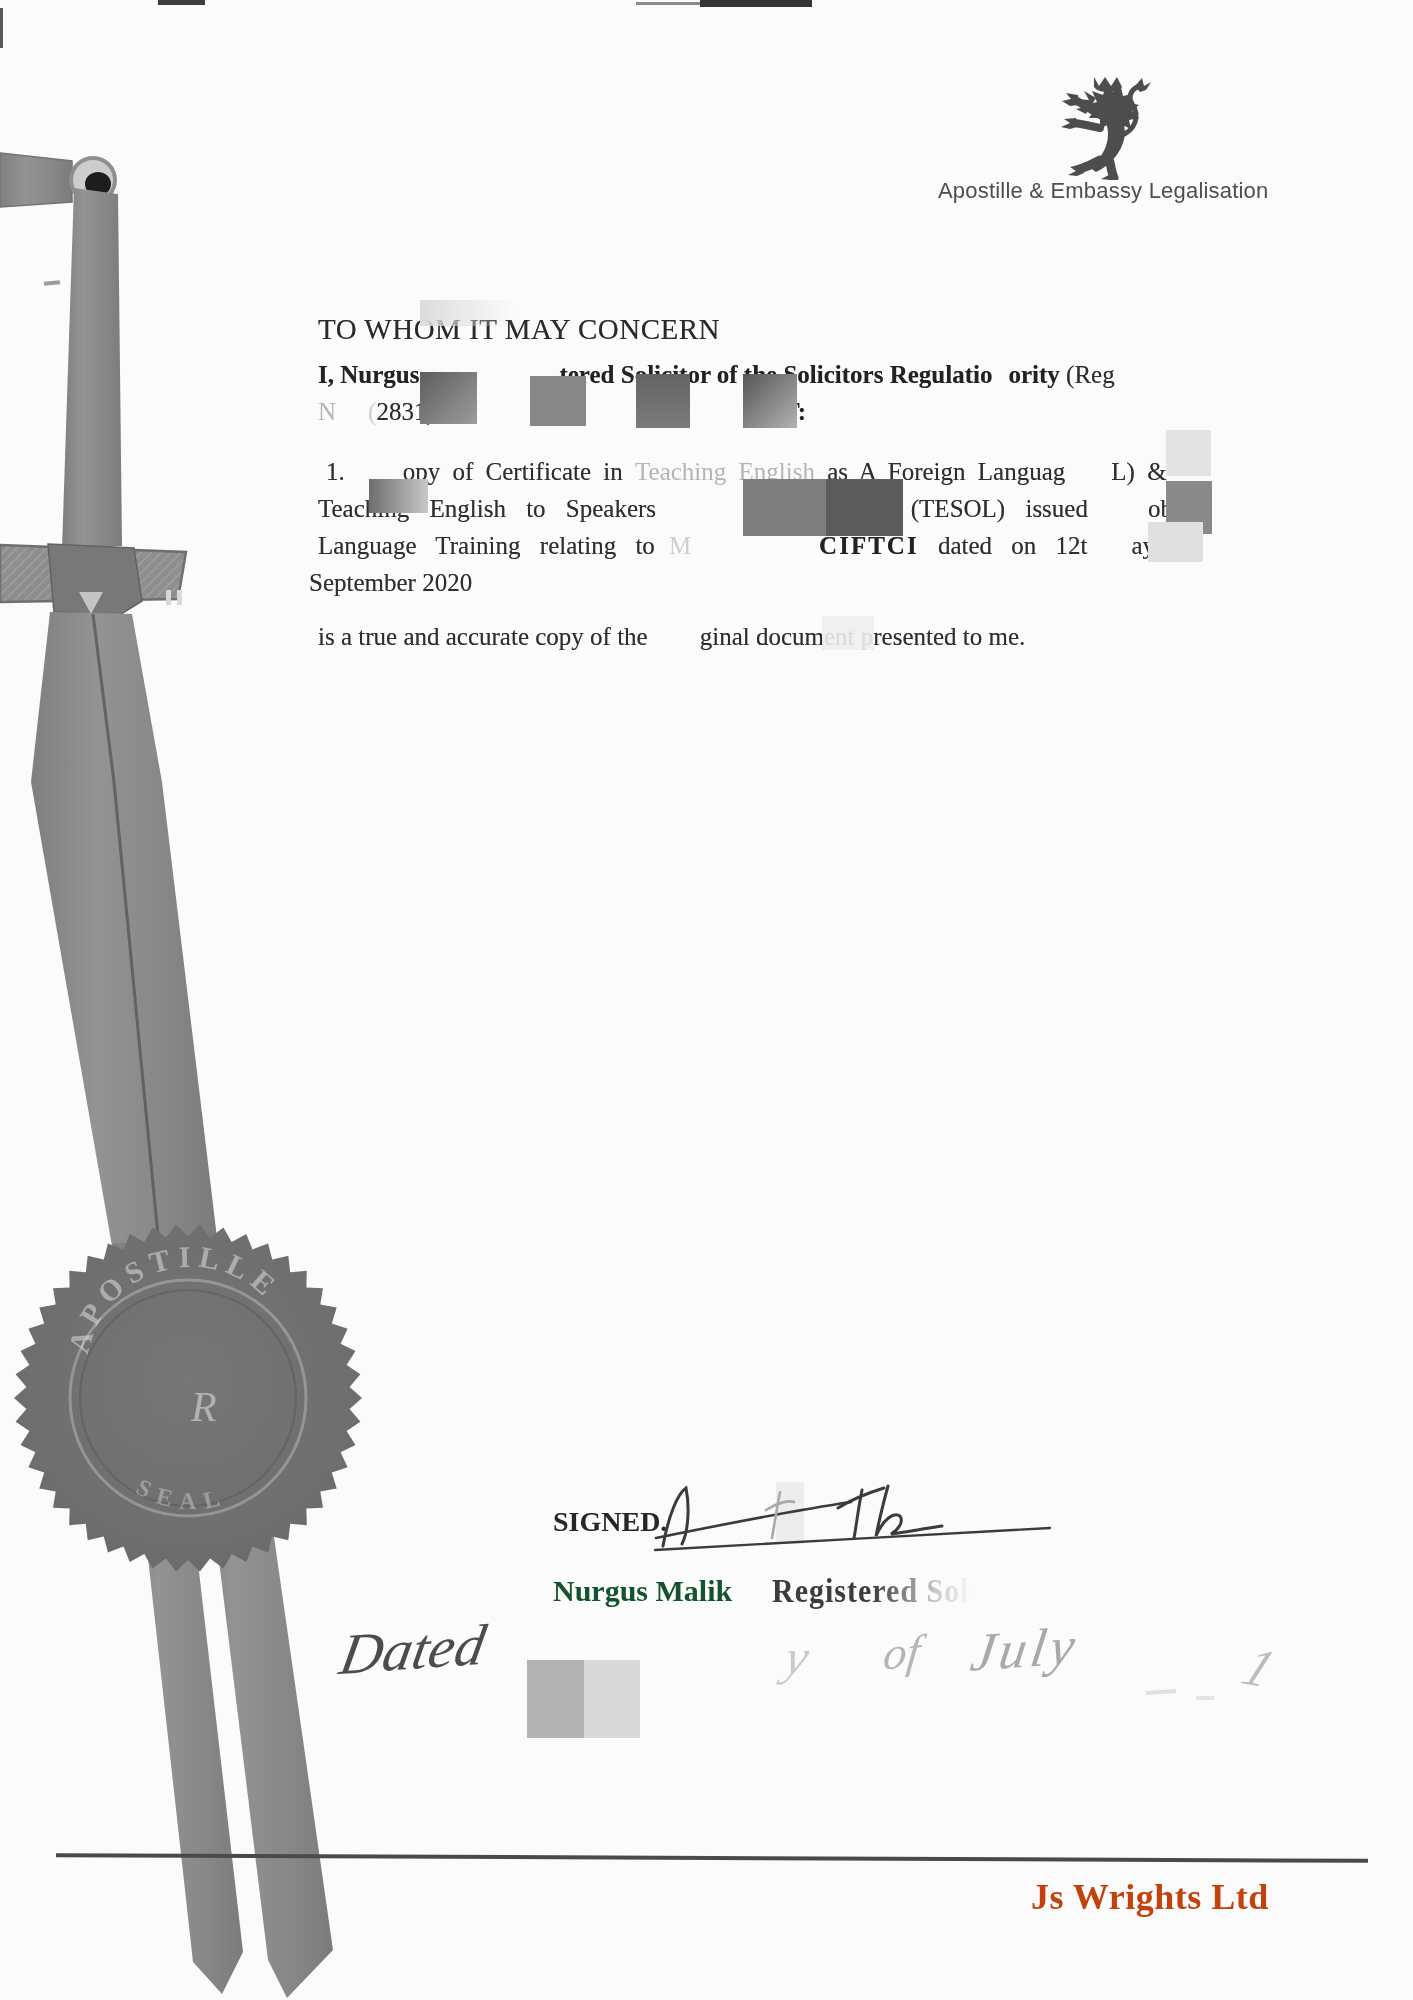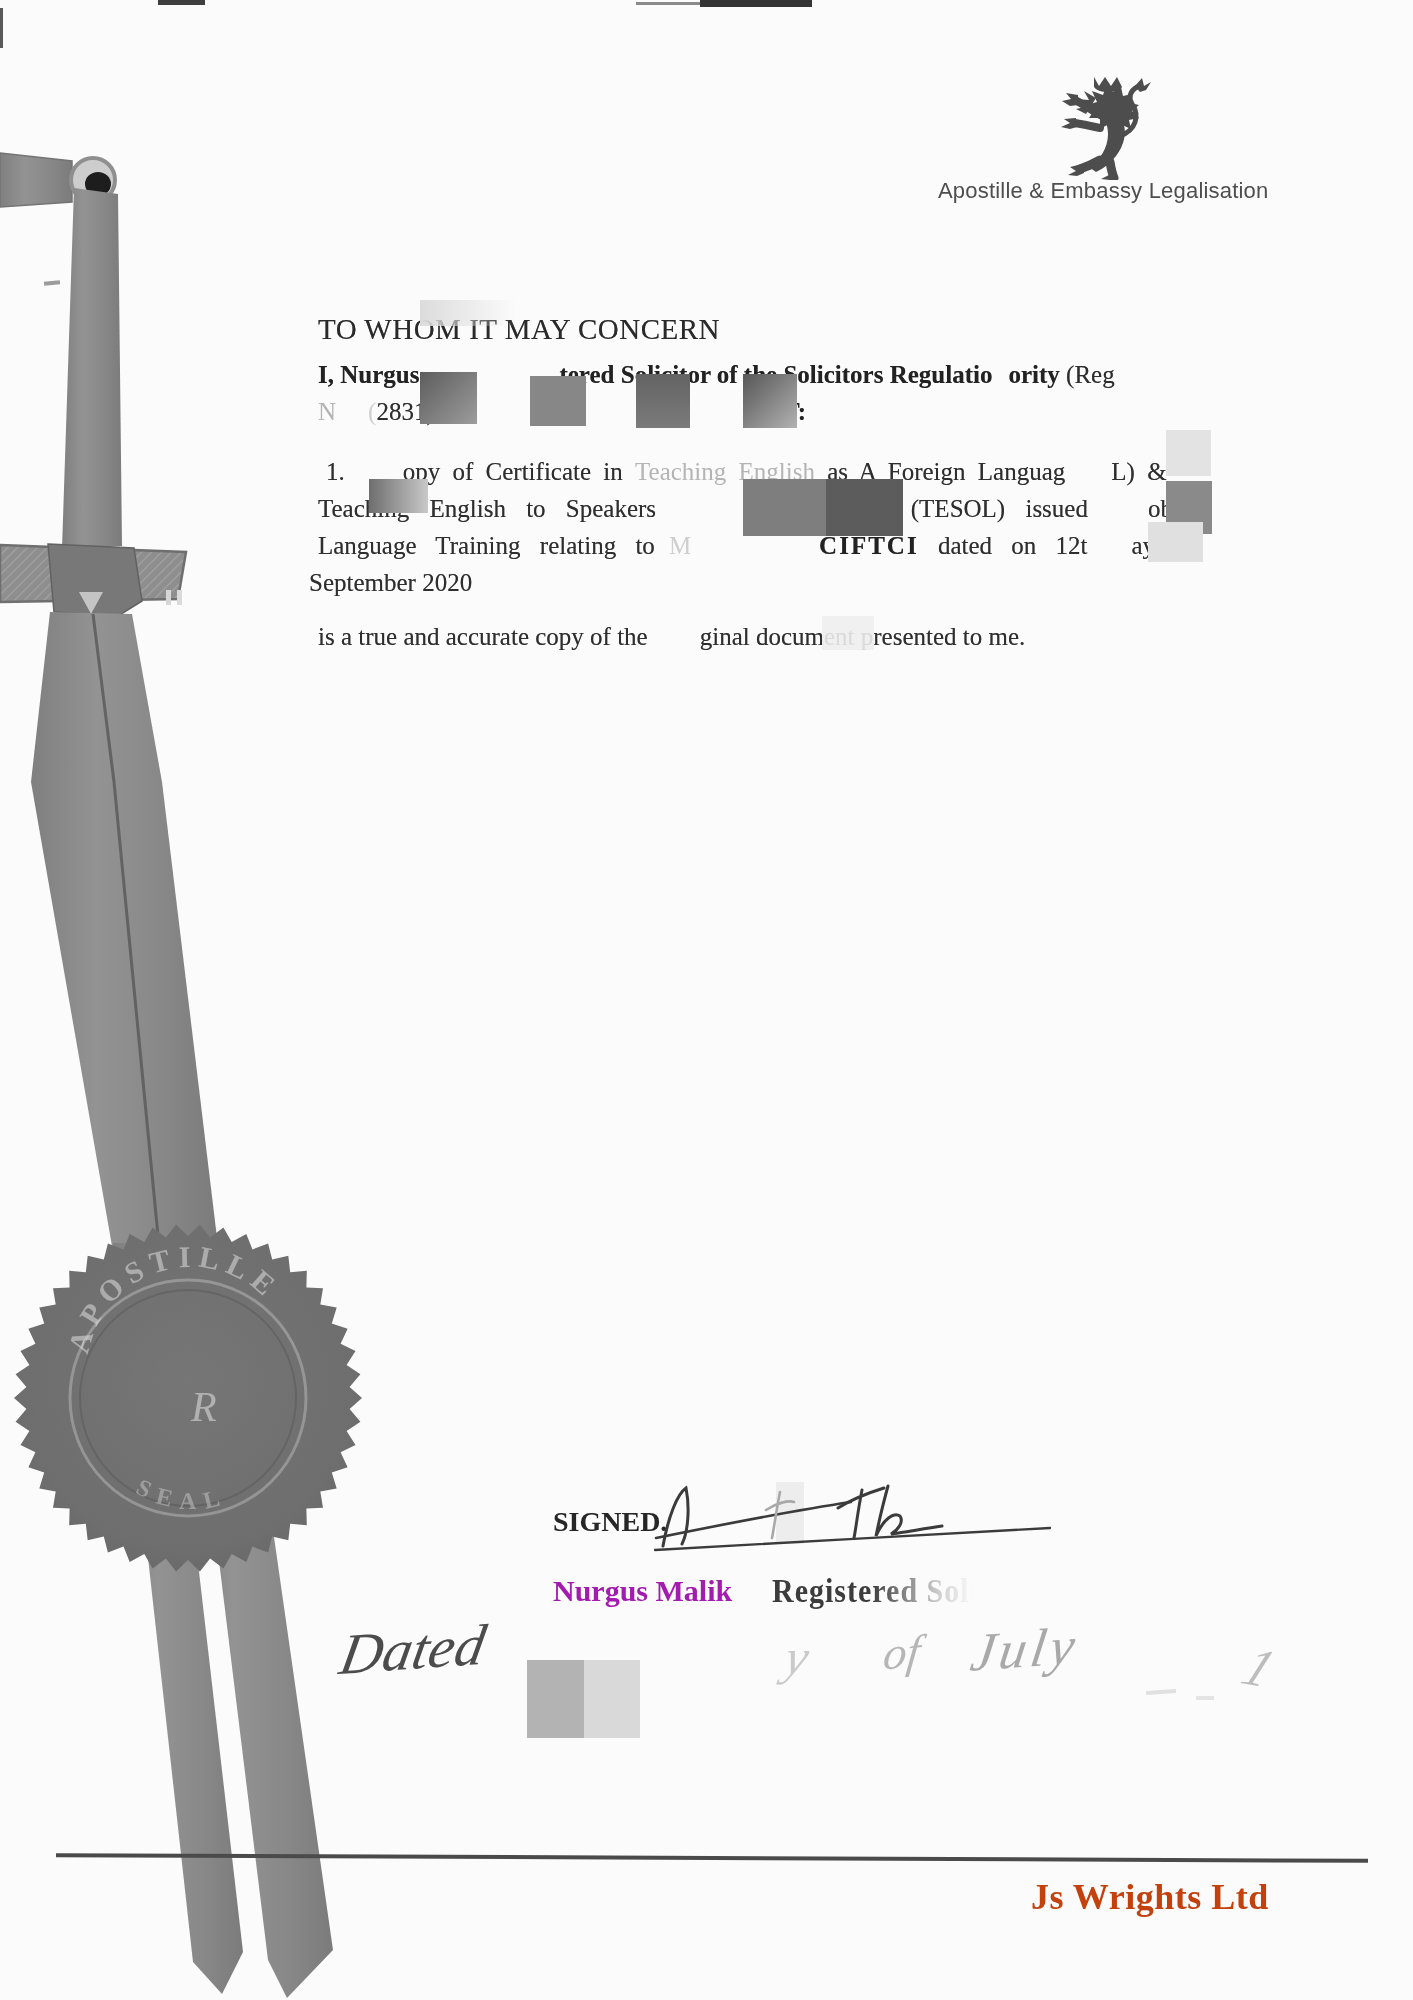--- a/index.html
+++ b/index.html
@@ -14,21 +14,21 @@
   .ghost2{color:#cfcfcf;text-shadow:none;}
   .gap{display:inline-block;height:1px;}
   .heading{font-size:29px;letter-spacing:.5px;color:#2a2a2a;}
   
   .blk{position:absolute;z-index:4;}
   
   .logo-caption{position:absolute;left:938px;top:178px;width:340px;
       font:22px "Liberation Sans",sans-serif;color:#4e4e4e;letter-spacing:.2px;z-index:2;}
   
   .signed-label{position:absolute;left:553px;top:1506px;font:700 28px "Liberation Serif",serif;color:#262626;z-index:2;}
-  .signer-name{position:absolute;left:553px;top:1574px;font:700 30px "Liberation Serif",serif;color:#a21caf;z-index:2;}
+  .signer-name{position:absolute;left:553px;top:1574px;font:700 30px "Liberation Serif",serif;color:#14532d;z-index:2;}
   .signer-title{position:absolute;left:772px;top:1572px;font:700 30px "Liberation Serif",serif;
       color:#3c3c3c;letter-spacing:1px;transform:scaleY(1.1);transform-origin:left top;
       -webkit-mask-image:linear-gradient(to right,#000 0%,#000 48%,rgba(0,0,0,.25) 80%,transparent 97%);
       mask-image:linear-gradient(to right,#000 0%,#000 48%,rgba(0,0,0,.25) 80%,transparent 97%);z-index:2;}
   .hand{position:absolute;font-style:italic;font-family:"Liberation Serif",serif;z-index:2;}
   .hand-dated{left:342px;top:1616px;font-size:58px;color:#4c4c4c;transform:skewX(-14deg) rotate(-4deg);}
   .hand-y{left:786px;top:1628px;font-size:50px;color:#cacaca;transform:skewX(-12deg);}
   .hand-of{left:884px;top:1626px;font-size:46px;color:#b6b6b6;transform:skewX(-12deg) rotate(-6deg);}
   .hand-july{left:972px;top:1618px;font-size:54px;color:#a9a9a9;transform:skewX(-12deg) rotate(-4deg);letter-spacing:4px;}
   .hand-one{left:1246px;top:1638px;font-size:52px;color:#bdbdbd;transform:skewX(-16deg) rotate(9deg);}

